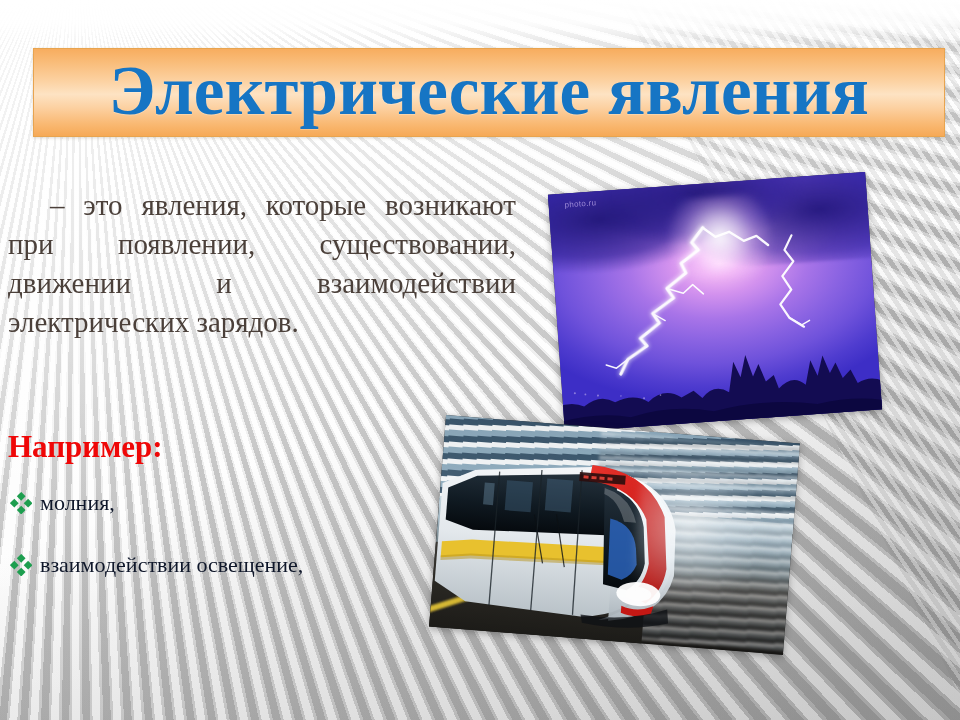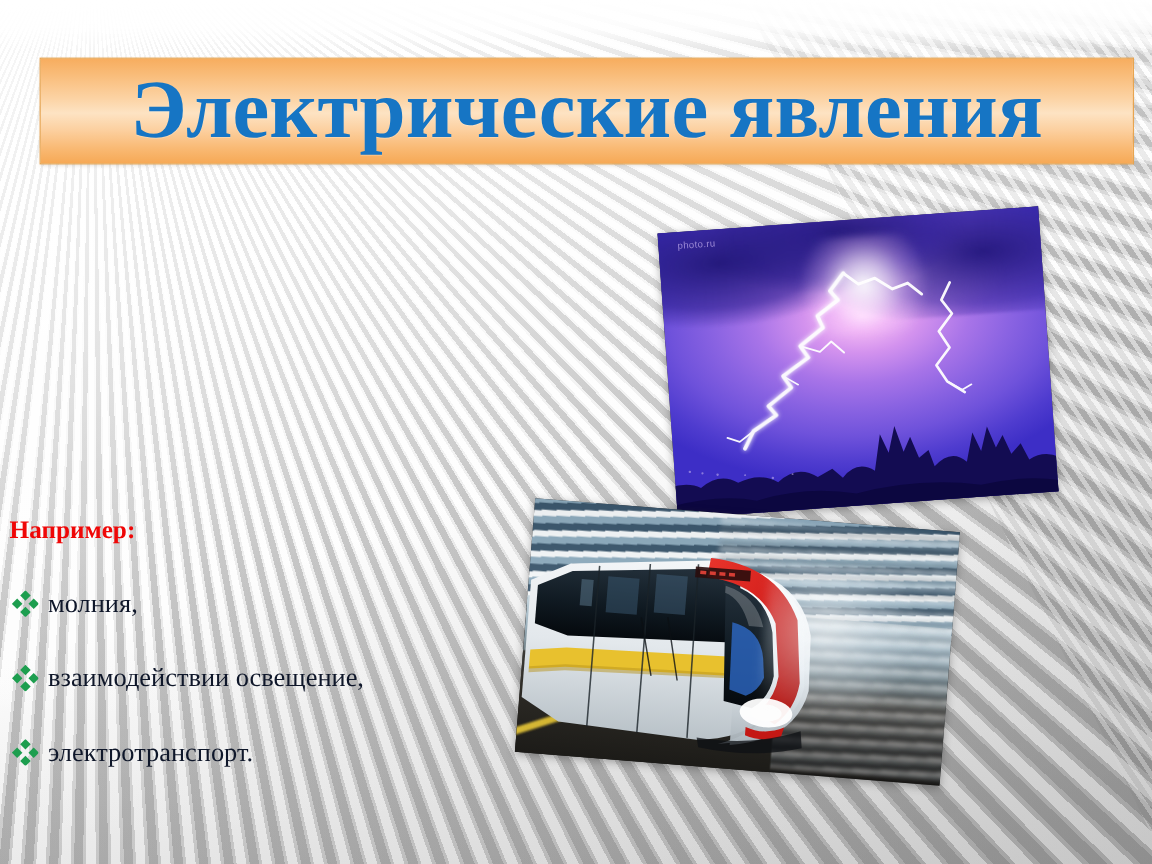--- a/index.html
+++ b/index.html
@@ -120,21 +120,21 @@
     text-indent: 42px;
     -webkit-hyphens: none;
     hyphens: none;
   }
 
   .example-label {
     position: absolute;
     left: 8px;
     top: 431px;
     color: #ef0707;
-    font-size: 21px;
+    font-size: 31px;
     font-weight: 700;
     line-height: 1;
   }
 
   .bullets {
     position: absolute;
     left: 8px;
     top: 486px;
     width: 560px;
     list-style: none;
@@ -312,20 +312,21 @@
     <div class="wedge s3" style="transform: rotate(-50deg);"></div>
     <div class="wedge s4" style="transform: rotate(-26deg);"></div>
   </div>
   <div class="bg-shade"></div>
   <div class="bg-top-fade"></div>
 
   <div class="title-bar">
     <div class="title-text">Электрические явления</div>
   </div>
 
+  <div class="body-para">– это явления, которые возникают при появлении, существовании, движении и взаимодействии электрических зарядов.</div>
 
   <div class="example-label">Например:</div>
 
   <ul class="bullets">
     <li>
       <span class="bul">
         <svg viewBox="0 0 22 22" width="22" height="22" aria-hidden="true">
           <g fill="currentColor">
             <rect x="8.1" y="1.2" width="6.2" height="6.2" transform="rotate(45 11.2 4.3)"></rect>
             <rect x="1.2" y="8.1" width="6.2" height="6.2" transform="rotate(45 4.3 11.2)"></rect>
@@ -342,33 +343,20 @@
           <g fill="currentColor">
             <rect x="8.1" y="1.2" width="6.2" height="6.2" transform="rotate(45 11.2 4.3)"></rect>
             <rect x="1.2" y="8.1" width="6.2" height="6.2" transform="rotate(45 4.3 11.2)"></rect>
             <rect x="15.0" y="8.1" width="6.2" height="6.2" transform="rotate(45 18.1 11.2)"></rect>
             <rect x="8.1" y="15.0" width="6.2" height="6.2" transform="rotate(45 11.2 18.1)"></rect>
           </g>
         </svg>
       </span>
       <span class="txt">взаимодействии освещение,</span>
     </li>
-    <li>
-      <span class="bul">
-        <svg viewBox="0 0 22 22" width="22" height="22" aria-hidden="true">
-          <g fill="currentColor">
-            <rect x="8.1" y="1.2" width="6.2" height="6.2" transform="rotate(45 11.2 4.3)"></rect>
-            <rect x="1.2" y="8.1" width="6.2" height="6.2" transform="rotate(45 4.3 11.2)"></rect>
-            <rect x="15.0" y="8.1" width="6.2" height="6.2" transform="rotate(45 18.1 11.2)"></rect>
-            <rect x="8.1" y="15.0" width="6.2" height="6.2" transform="rotate(45 11.2 18.1)"></rect>
-          </g>
-        </svg>
-      </span>
-      <span class="txt">электротранспорт.</span>
-    </li>
   </ul>
 
   <div class="photo photo-lightning">
     <div class="lg-sky"></div>
     <div class="lg-topclouds"></div>
     <div class="lg-flash"></div>
     <div class="lg-bolt">
       <svg viewBox="0 0 318 238" preserveAspectRatio="none" aria-hidden="true">
         <g fill="none" stroke="#ffffff" stroke-linecap="round" stroke-linejoin="round" opacity=".95">
           <path d="M152 44 L140 58 L146 66 L128 78 L132 88 L112 102 L118 112 L96 126

